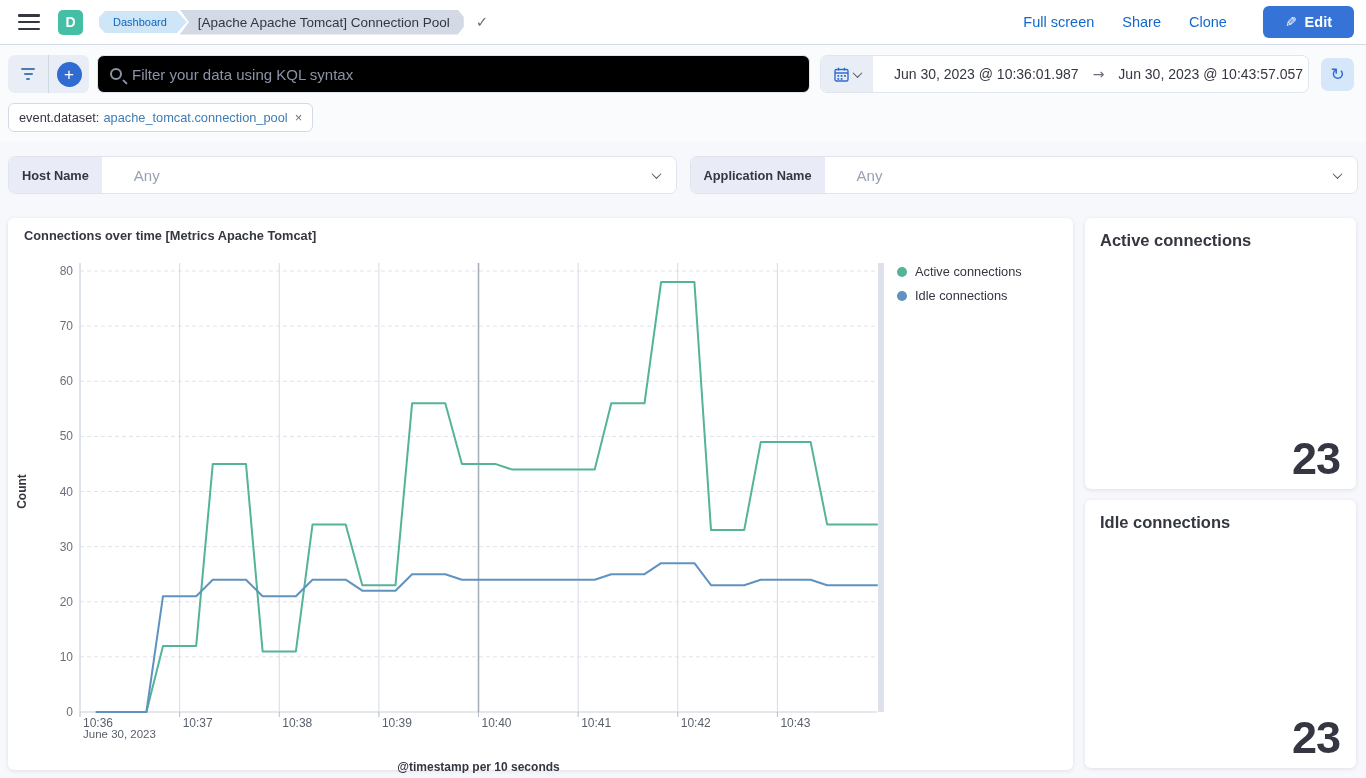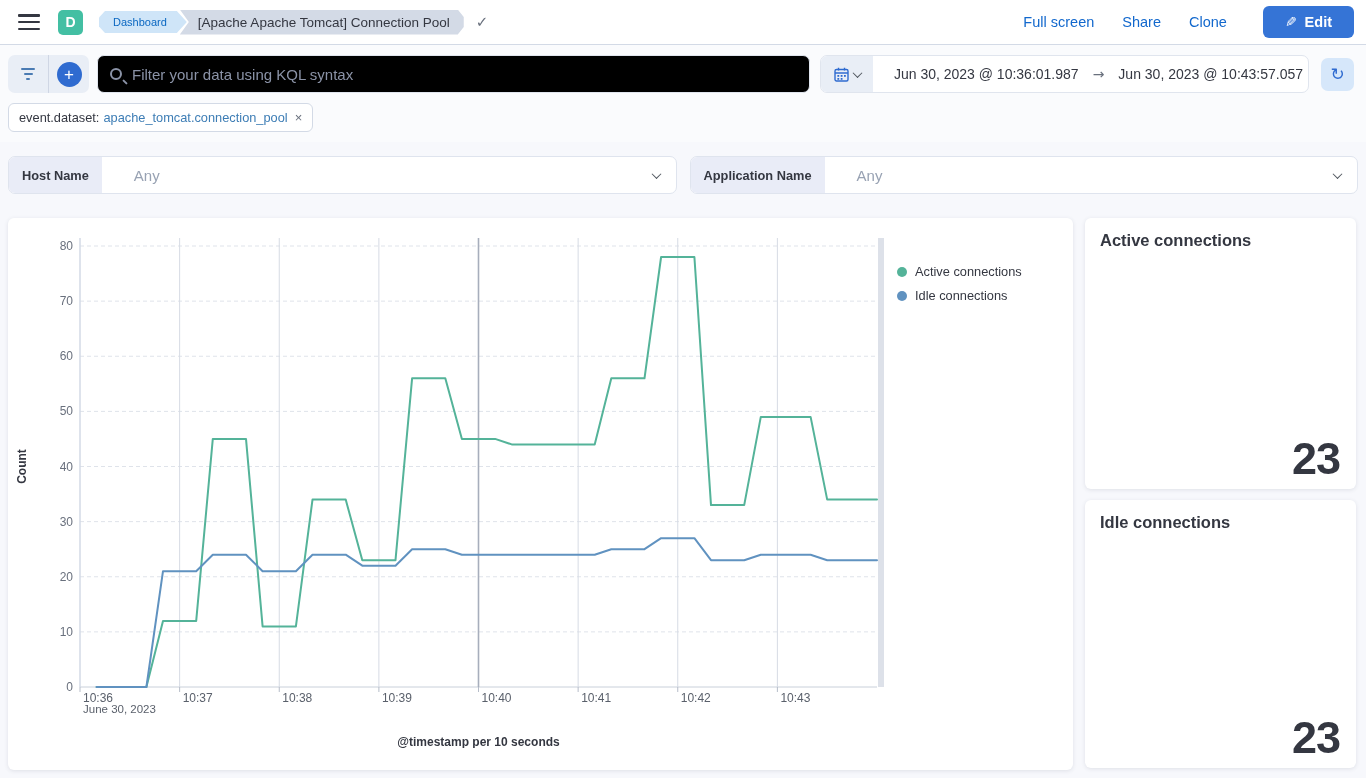--- a/index.html
+++ b/index.html
@@ -204,20 +204,21 @@
     <span class="chev"></span>
   </div>
   <div class="control">
     <span class="control-label">Application Name</span>
     <span class="control-value">Any</span>
     <span class="chev"></span>
   </div>
 </section>
 
 <section class="panel chart-panel">
+  <h2 class="chart-title">Connections over time [Metrics Apache Tomcat]</h2>
   <svg width="1065" height="530">
       <line x1="72" y1="469" x2="869" y2="469" stroke="#c9d0da" stroke-width="1"></line>
       <text x="65" y="473" text-anchor="end" font-size="12" fill="#69707d">0</text>
       <line x1="72" y1="413.875" x2="869" y2="413.875" stroke="#dfe3ea" stroke-width="1" stroke-dasharray="4 3"></line>
       <text x="65" y="417.875" text-anchor="end" font-size="12" fill="#69707d">10</text>
       <line x1="72" y1="358.75" x2="869" y2="358.75" stroke="#dfe3ea" stroke-width="1" stroke-dasharray="4 3"></line>
       <text x="65" y="362.75" text-anchor="end" font-size="12" fill="#69707d">20</text>
       <line x1="72" y1="303.625" x2="869" y2="303.625" stroke="#dfe3ea" stroke-width="1" stroke-dasharray="4 3"></line>
       <text x="65" y="307.625" text-anchor="end" font-size="12" fill="#69707d">30</text>
       <line x1="72" y1="248.5" x2="869" y2="248.5" stroke="#dfe3ea" stroke-width="1" stroke-dasharray="4 3"></line>

